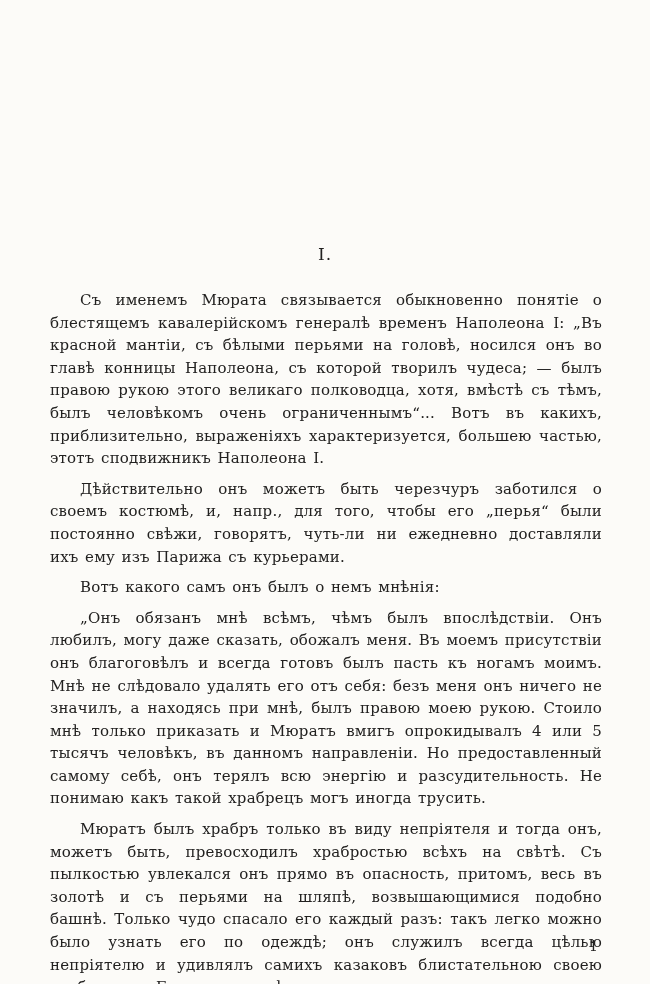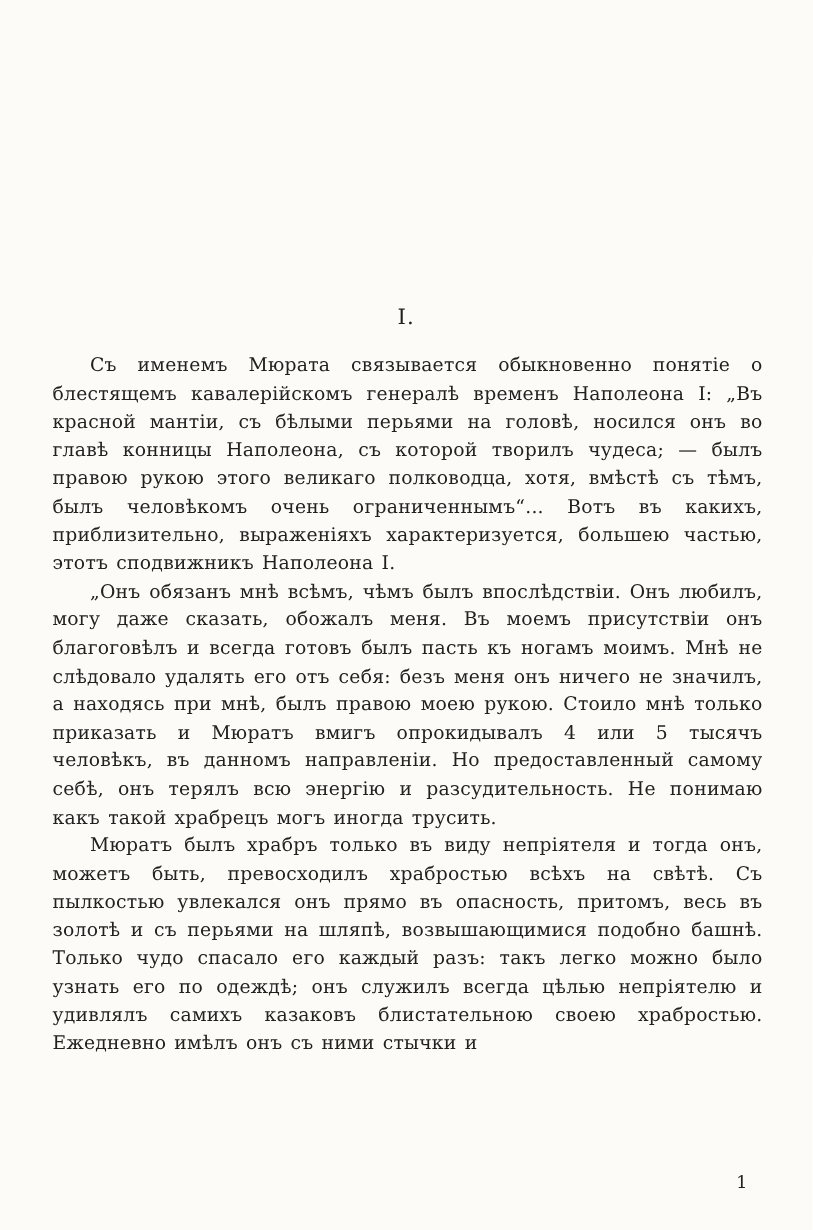--- a/index.html
+++ b/index.html
@@ -26,21 +26,21 @@
     letter-spacing: 1px;
     font-weight: normal;
   }
   .text-block {
     position: absolute;
     top: 281px;
     left: 42px;
     width: 568px;
   }
   .para {
-    margin: 0;
+    margin: 8px;
     text-align: justify;
     text-indent: 30px;
     font-size: 15px;
     line-height: 22.6px;
     letter-spacing: 0.2px;
     word-spacing: 1.5px;
   }
   .page-number {
     position: absolute;
     right: 52px;
@@ -50,19 +50,21 @@
 </style>
 </head>
 <body>
 
 <div class="page">
 
   <div class="chapter-heading">I.</div>
 
   <div class="text-block">
     <p class="para">Съ именемъ Мюрата связывается обыкновенно понятіе о блестящемъ кавалерійскомъ генералѣ временъ Наполеона I: „Въ красной мантіи, съ бѣлыми перьями на головѣ, носился онъ во главѣ конницы Наполеона, съ которой творилъ чудеса; — былъ правою рукою этого великаго полководца, хотя, вмѣстѣ съ тѣмъ, былъ человѣкомъ очень ограниченнымъ“... Вотъ въ какихъ, приблизительно, выраженіяхъ характеризуется, большею частью, этотъ сподвижникъ Наполеона I.</p>
+    <p class="para">Дѣйствительно онъ можетъ быть черезчуръ заботился о своемъ костюмѣ, и, напр., для того, чтобы его „перья“ были постоянно свѣжи, говорятъ, чуть-ли ни ежедневно доставляли ихъ ему изъ Парижа съ курьерами.</p>
+    <p class="para">Вотъ какого самъ онъ былъ о немъ мнѣнія:</p>
     <p class="para">„Онъ обязанъ мнѣ всѣмъ, чѣмъ былъ впослѣдствіи. Онъ любилъ, могу даже сказать, обожалъ меня. Въ моемъ присутствіи онъ благоговѣлъ и всегда готовъ былъ пасть къ ногамъ моимъ. Мнѣ не слѣдовало удалять его отъ себя: безъ меня онъ ничего не значилъ, а находясь при мнѣ, былъ правою моею рукою. Стоило мнѣ только приказать и Мюратъ вмигъ опрокидывалъ 4 или 5 тысячъ человѣкъ, въ данномъ направленіи. Но предоставленный самому себѣ, онъ терялъ всю энергію и разсудительность. Не понимаю какъ такой храбрецъ могъ иногда трусить.</p>
     <p class="para">Мюратъ былъ храбръ только въ виду непріятеля и тогда онъ, можетъ быть, превосходилъ храбростью всѣхъ на свѣтѣ. Съ пылкостью увлекался онъ прямо въ опасность, притомъ, весь въ золотѣ и съ перьями на шляпѣ, возвышающимися подобно башнѣ. Только чудо спасало его каждый разъ: такъ легко можно было узнать его по одеждѣ; онъ служилъ всегда цѣлью непріятелю и удивлялъ самихъ казаковъ блистательною своею храбростью. Ежедневно имѣлъ онъ съ ними стычки и</p>
   </div>
 
   <div class="page-number">1</div>
 
 </div>
 
 </body></html>

